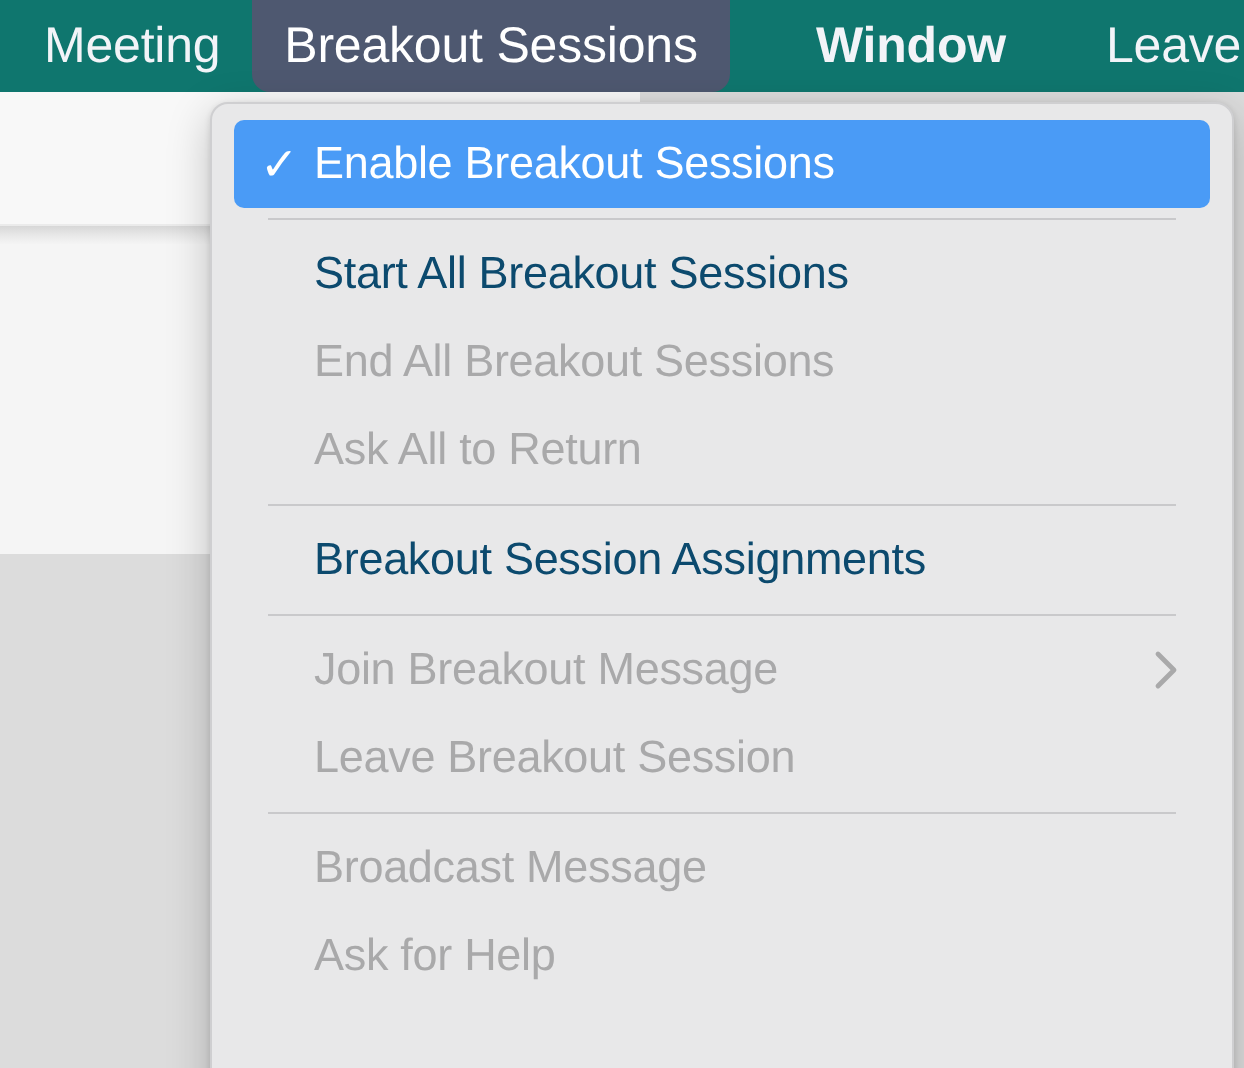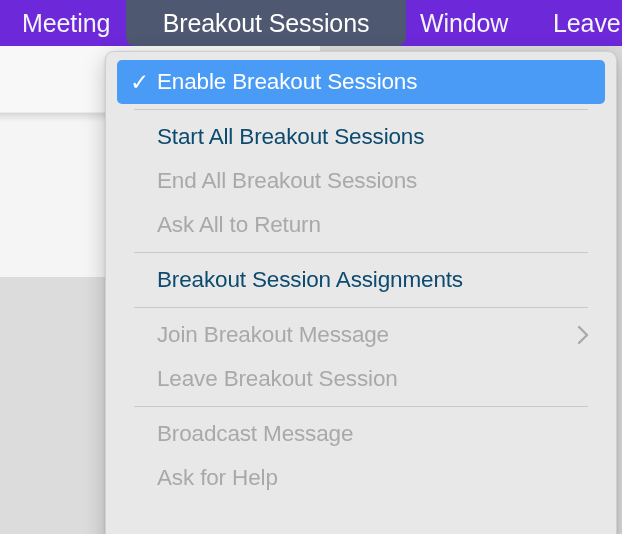--- a/index.html
+++ b/index.html
@@ -47,43 +47,43 @@
     left: 0; top: 277px;
     width: 320px; height: 257px;
     background: #dcdcdc;
   }
 
   
   #menubar {
     position: absolute;
     left: 0; top: 0;
     width: 622px; height: 46px;
-    background: #6d28d9;
+    background: #0f766e;
     z-index: 20;
   }
   .menubar-item {
     position: absolute;
     top: 0;
     height: 46px;
     line-height: 46px;
     color: #f2f4f8;
     font-size: 25px;
     letter-spacing: -0.1px;
     white-space: nowrap;
     padding: 0 14px;
     box-sizing: border-box;
   }
   .menubar-item.active {
     background: #4e5870;
     border-radius: 0 0 9px 9px;
     color: #ffffff;
   }
   #mb-meeting  { left: 8px; }
-  #mb-breakout { left: 126px; width: 280px; text-align: center; }
-  #mb-window   { left: 406px; }
+  #mb-breakout { left: 126px; width: 239px; text-align: center; }
+  #mb-window   { left: 394px; font-weight: bold; }
   #mb-help     { left: 539px; }
 
   
   #menu-panel {
     position: absolute;
     left: 105px;
     top: 51px;
     width: 512px;
     height: 500px;
     background: #e8e8e9;

